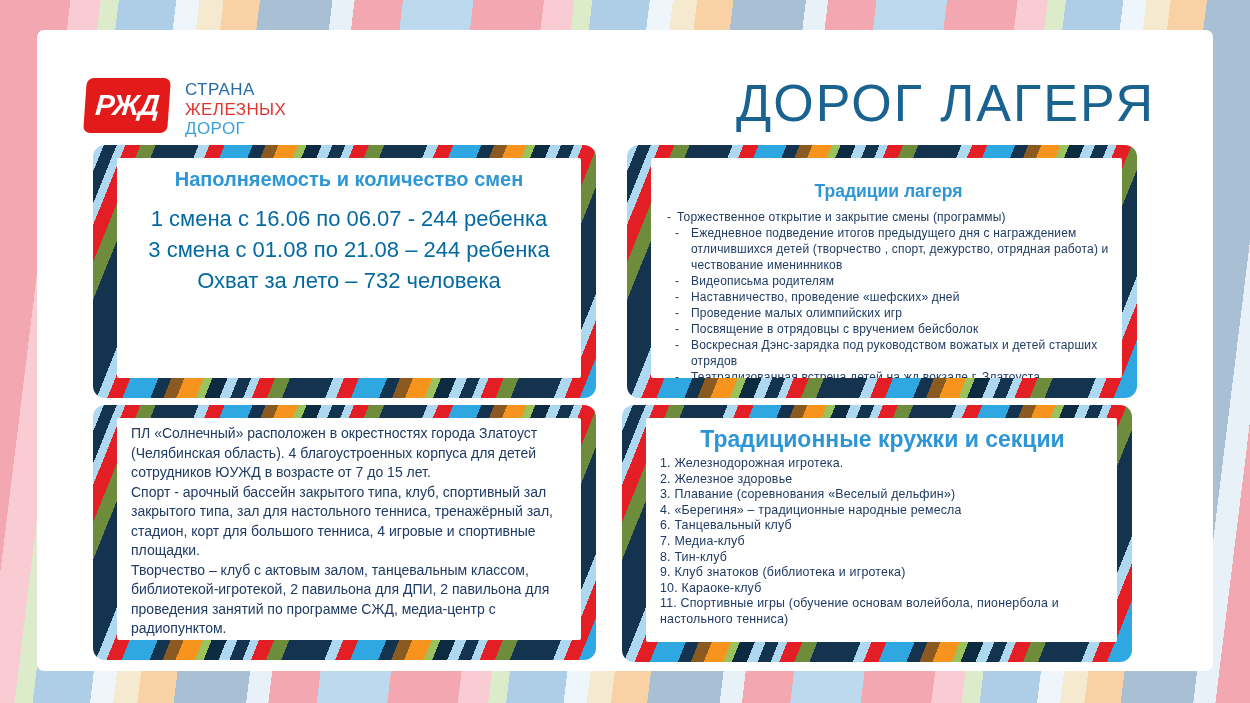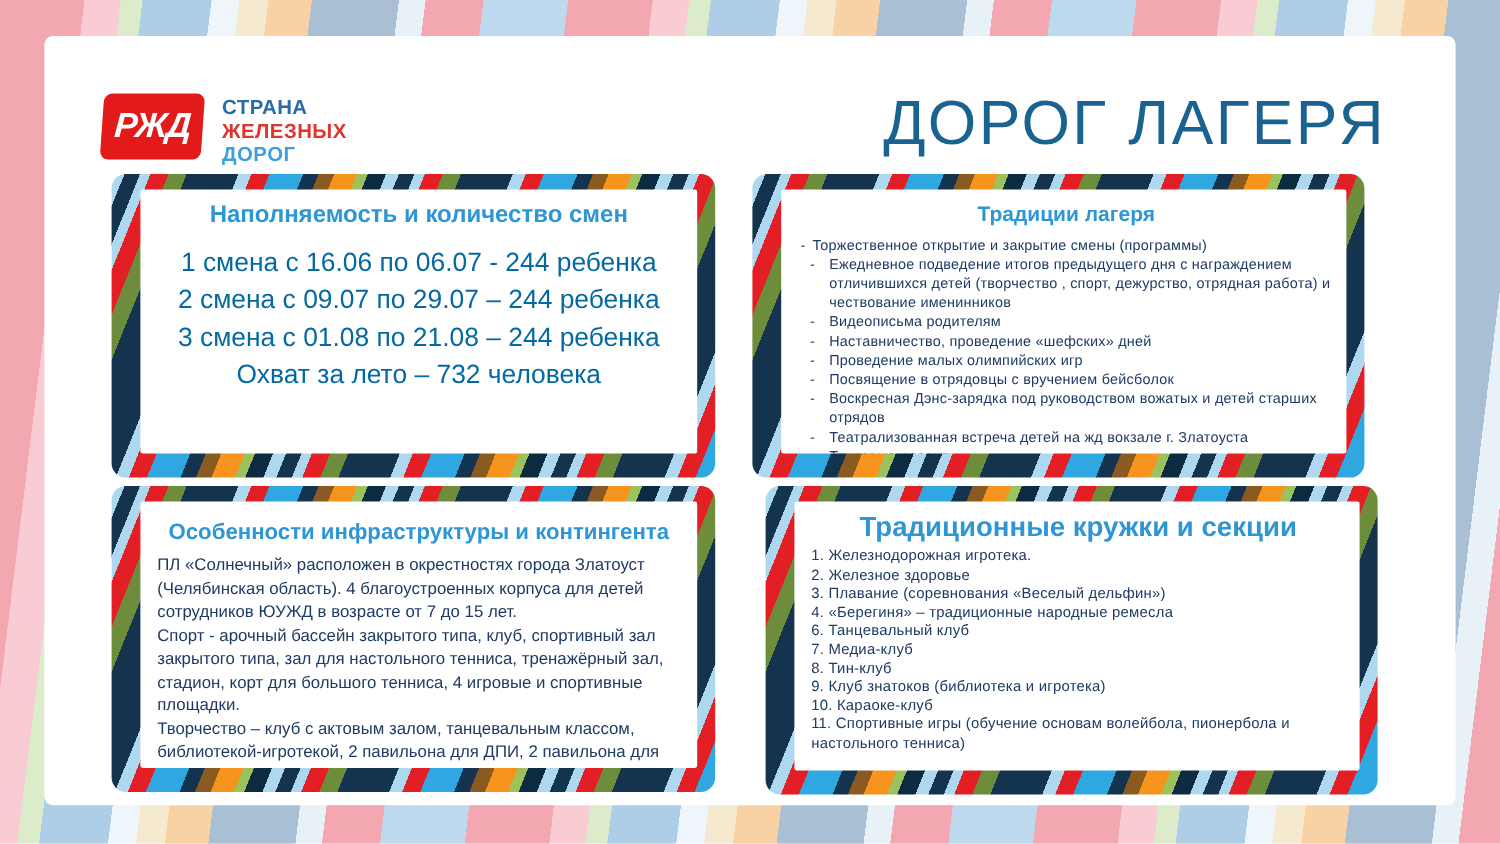--- a/index.html
+++ b/index.html
@@ -17,21 +17,21 @@
     background:#ffffff;border-radius:7px;
   }
   
   .logo-row{position:absolute;left:48px;top:48px;display:flex;align-items:flex-start;}
   .logo-mark{
     width:84px;height:55px;background:#e21a1a;border-radius:7px;
     display:flex;align-items:center;justify-content:center;
     color:#fff;font-weight:bold;font-style:italic;font-size:29px;
     letter-spacing:-1px;transform:skewX(-4deg);
   }
-  .logo-text{margin-left:16px;font-weight:bold;font-size:17px;line-height:19.5px;letter-spacing:0.4px;padding-top:2px;}
+  .logo-text{margin-left:16px;font-weight:normal;font-size:17px;line-height:19.5px;letter-spacing:0.4px;padding-top:2px;}
   .lt-1{color:#2a6ba6;}
   .lt-2{color:#e0352f;}
   .lt-3{color:#3f9fd8;}
   .page-title{
     position:absolute;top:42px;right:58px;
     font-size:52px;line-height:62px;color:#1a6391;letter-spacing:2px;font-weight:400;
   }
   
   .box{
     position:absolute;box-sizing:border-box;border-radius:12px;
@@ -40,30 +40,30 @@
       #aed8f0 0 10px,#14334f 10px 22px,#aed8f0 22px 30px,
       #e31e24 30px 44px,#6d8c3c 44px 58px,#14334f 58px 98px,
       #aed8f0 98px 108px,#e31e24 108px 122px,#2fa8e1 122px 148px,
       #14334f 148px 160px,#8a5a20 160px 172px,#f7941e 172px 190px,
       #9cc25e 190px 198px,#0d2b40 198px 212px);
   }
   .card{width:100%;height:100%;background:#fff;border-radius:2px;box-sizing:border-box;overflow:hidden;}
   #box-capacity{left:93px;top:145px;width:503px;height:253px;}
   #box-traditions{left:627px;top:145px;width:510px;height:253px;}
   #box-infrastructure{left:93px;top:405px;width:503px;height:255px;}
-  #box-clubs{left:638px;top:405px;width:510px;height:257px;}
+  #box-clubs{left:622px;top:405px;width:510px;height:257px;}
   
   .box-title{color:#2e96d5;text-align:center;font-weight:700;}
   
   #box-capacity .card{text-align:center;padding-top:10px;}
   #box-capacity .box-title{font-size:20px;}
   .capacity-lines{margin-top:12px;color:#0369a1;font-size:22px;line-height:31px;}
   
   #box-traditions .card{padding:7px 12px 0 16px;}
-  #box-traditions .box-title{font-size:17.5px;margin-top:3px;}
+  #box-traditions .box-title{font-size:17.5px;margin-top:16px;}
   .traditions-list{margin-top:7px;color:#1f3a63;font-size:12px;line-height:16px;letter-spacing:0.2px;}
   .traditions-list li{display:flex;padding-left:8px;list-style:none;}
   .traditions-list li.flush{padding-left:0;}
   .traditions-list .dash{flex:0 0 16px;}
   .traditions-list li.flush .dash{flex:0 0 10px;}
   .traditions-list{padding:0;margin-bottom:0;}
   
   #box-infrastructure .card{padding:6px 14px;}
   #box-infrastructure .box-title{font-size:18.5px;margin:8px 0 7px;}
   .infra-text p{margin:0;color:#1f3a63;font-size:14px;line-height:19.5px;}
@@ -87,21 +87,20 @@
   </div>
 
   <div class="page-title">ДОРОГ ЛАГЕРЯ</div>
 </div>
 
 <div class="box" id="box-capacity">
   <div class="card">
     <div class="box-title">Наполняемость и количество смен</div>
     <div class="capacity-lines">
       <div>1 смена с 16.06 по 06.07 - 244 ребенка</div>
-      <div>2 смена с 09.07 по 29.07 – 244 ребенка</div>
       <div>3 смена с 01.08 по 21.08 – 244 ребенка</div>
       <div>Охват за лето – 732 человека</div>
     </div>
   </div>
 </div>
 
 <div class="box" id="box-traditions">
   <div class="card">
     <div class="box-title">Традиции лагеря</div>
     <ul class="traditions-list">
@@ -140,21 +139,20 @@
       <li>
           <span class="dash">-</span>
           <span>Трудовые десанты</span>
         </li>
     </ul>
   </div>
 </div>
 
 <div class="box" id="box-infrastructure">
   <div class="card">
-    <div class="box-title">Особенности инфраструктуры и контингента</div>
     <div class="infra-text">
       <p>ПЛ «Солнечный» расположен в окрестностях города Златоуст (Челябинская область). 4 благоустроенных корпуса для детей сотрудников ЮУЖД в возрасте от 7 до 15 лет.</p>
       <p>Спорт - арочный бассейн закрытого типа, клуб,  спортивный зал закрытого типа, зал для настольного тенниса, тренажёрный зал, стадион, корт для большого тенниса, 4 игровые и спортивные площадки.</p>
       <p>Творчество – клуб с актовым залом, танцевальным классом, библиотекой-игротекой, 2 павильона для ДПИ, 2 павильона для проведения занятий по программе СЖД, медиа-центр с радиопунктом.</p>
     </div>
   </div>
 </div>
 
 <div class="box" id="box-clubs">
   <div class="card">

